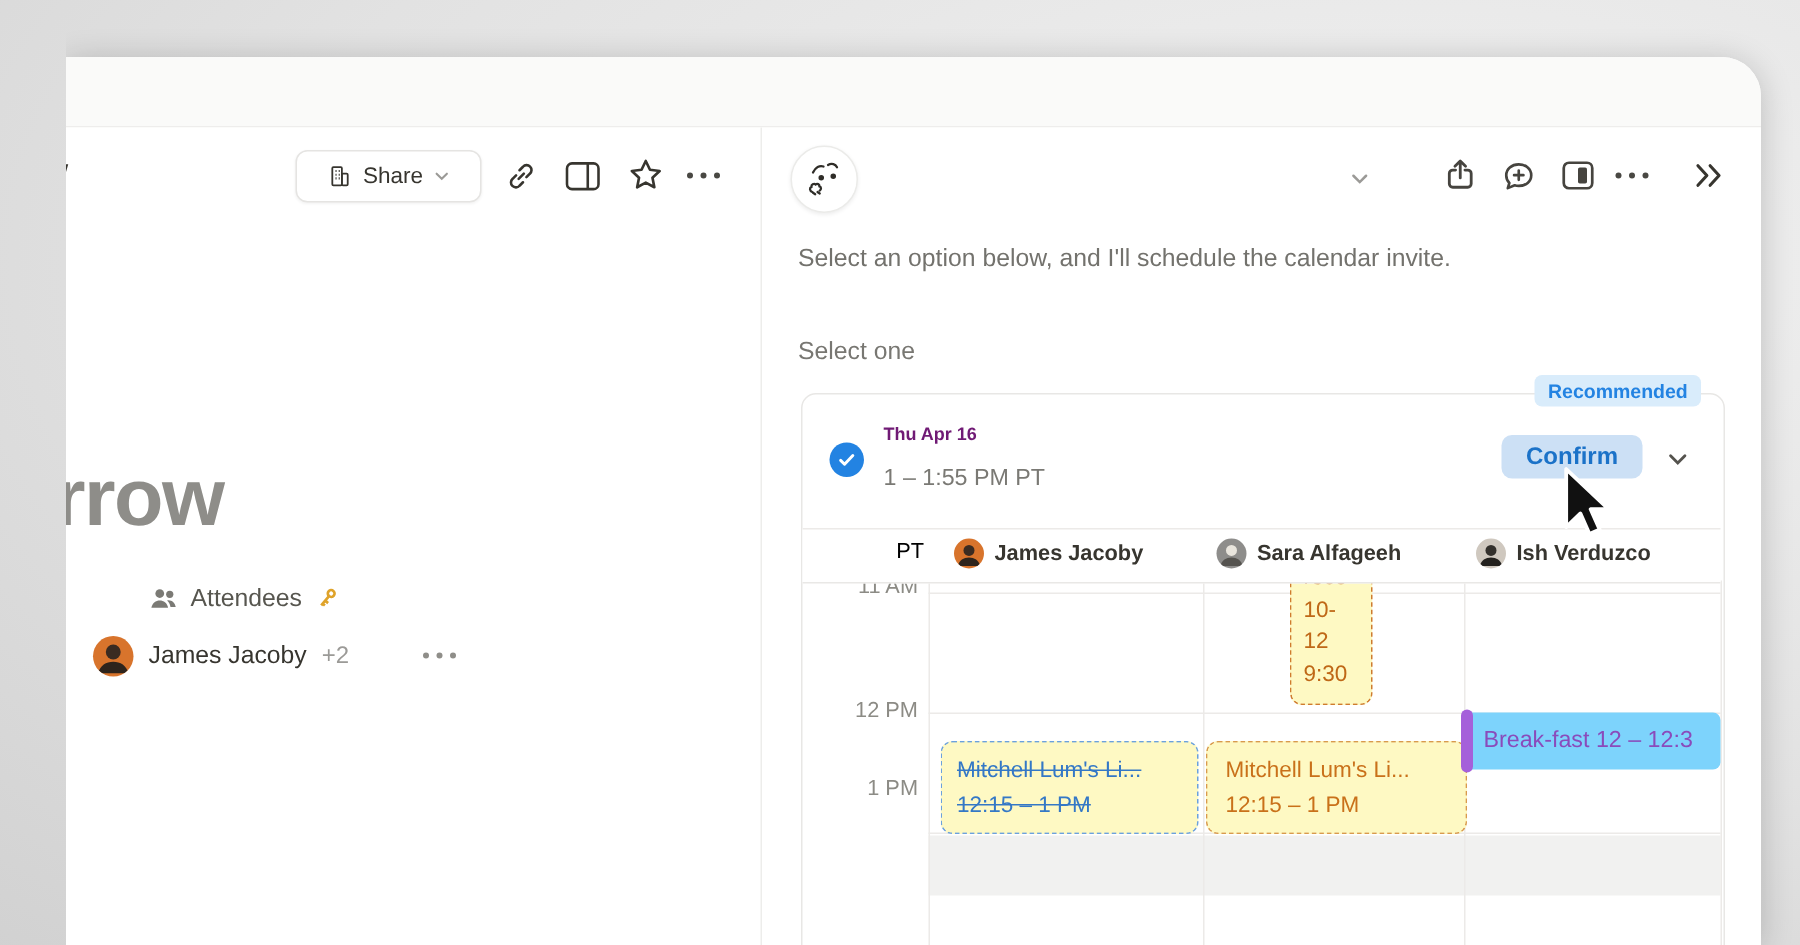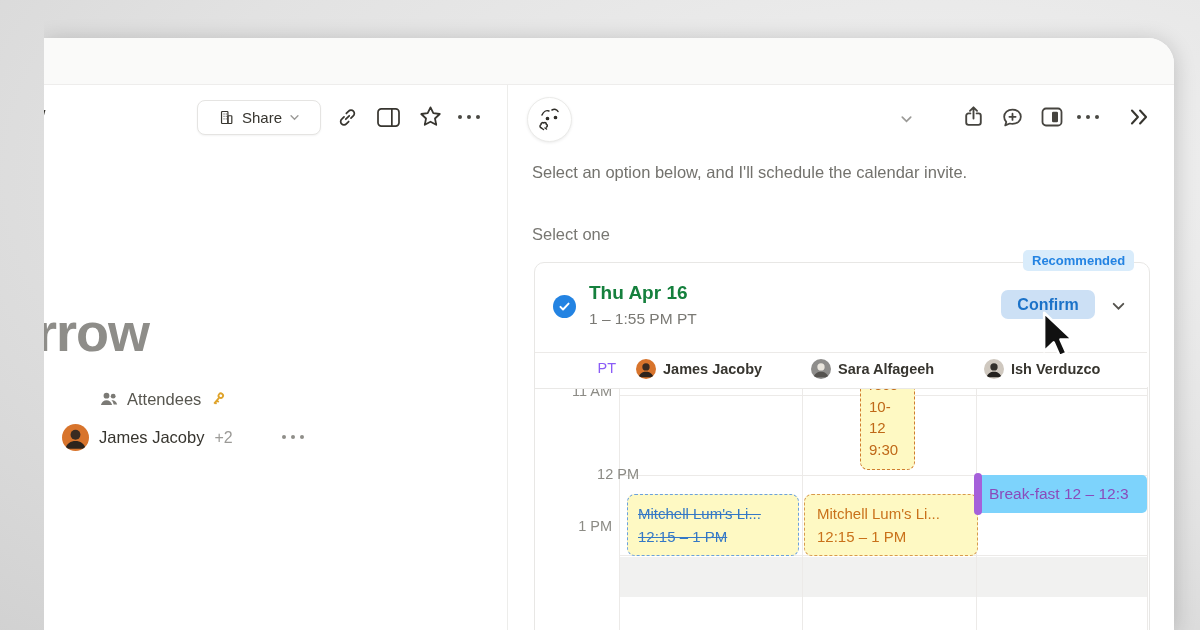--- a/index.html
+++ b/index.html
@@ -28,27 +28,27 @@
     border:1px solid #ebebe9;box-shadow:0 1px 3px rgba(0,0,0,.08);display:flex;align-items:center;justify-content:center;}
   .panel-title{left:532px;top:107px;font-size:17px;font-weight:600;color:#37352f;}
   .subtitle{left:488px;top:163px;font-size:16.5px;color:#73726d;}
   .select-one{left:488px;top:225px;font-size:16.5px;color:#787772;}
   .badge{left:979px;top:250px;background:#d9ecfb;color:#2383e2;font-size:13px;font-weight:700;
     padding:3px 9px;border-radius:5px;z-index:8;}
   .opt-card{left:490px;top:262px;width:614px;height:368px;border:1px solid #e8e7e5;
     border-radius:10px 10px 0 0;z-index:4;pointer-events:none;}
   .check-circle{left:509px;top:295px;width:23px;height:23px;border-radius:50%;background:#2383e2;
     display:flex;align-items:center;justify-content:center;z-index:5;}
-  .opt-date{left:545px;top:282px;font-size:19px;font-weight:700;color:#15803d;z-index:5;}
+  .opt-date{left:545px;top:282px;font-size:12px;font-weight:700;color:#701a75;z-index:5;}
   .opt-time{left:545px;top:310px;font-size:15.5px;color:#7a7974;z-index:5;}
   .confirm-btn{left:957px;top:290px;width:94px;height:29px;border-radius:7px;background:#cce0f5;
     color:#1b72c8;font-size:16px;font-weight:600;display:flex;align-items:center;justify-content:center;z-index:5;}
   .pt-row{left:491px;top:352px;width:612px;height:35px;background:#fff;border-top:1px solid #eceae8;
     border-bottom:1px solid #e9e8e6;z-index:6;}
-  .pt-label{left:545px;top:360px;width:27px;text-align:right;font-size:14.5px;color:#8b5cf6;z-index:7;}
+  .pt-label{left:545px;top:360px;width:27px;text-align:right;font-size:14.5px;color:#000000;z-index:7;}
   .att-col{display:flex;align-items:center;gap:7px;z-index:7;}
   .att-col b{font-size:14.5px;font-weight:700;color:#37352f;}
   .avatar{width:20px;height:20px;border-radius:50%;overflow:hidden;display:flex;align-items:flex-end;justify-content:center;}
   .hourline{height:1px;background:#eceae8;z-index:2;}
   .vline{width:1px;background:#eceae8;z-index:2;}
   .hour-label{width:78px;text-align:right;font-size:14.5px;color:#8c8b85;z-index:2;}
   .busy-band{left:575px;top:557px;width:528px;height:40px;background:rgba(90,87,80,.085);z-index:1;}
   .ev{border-radius:8px;background:#fef9c3;z-index:3;overflow:hidden;box-sizing:border-box;}
   .ev-tall{left:816px;top:370px;width:55px;height:100px;border:1.5px dashed #cf7c2e;color:#bf6817;
     font-size:15px;line-height:21.5px;padding:3px 0 0 8px;white-space:pre-line;}
@@ -228,21 +228,21 @@
   <div class="abs vline" style="left:575px;top:387px;height:243px;"></div>
   <div class="abs vline" style="left:758px;top:387px;height:243px;"></div>
   <div class="abs vline" style="left:932px;top:387px;height:243px;"></div>
   <div class="abs vline" style="left:1103px;top:387px;height:243px;"></div>
 
   <div class="abs hourline" style="left:575px;top:395px;width:528px;"></div>
   <div class="abs hourline" style="left:575px;top:475px;width:528px;"></div>
   <div class="abs hourline" style="left:575px;top:555px;width:528px;"></div>
 
   <div class="abs hour-label" style="left:490px;top:383px;">11 AM</div>
-  <div class="abs hour-label" style="left:490px;top:466px;padding-left:27px;">12 PM</div>
+  <div class="abs hour-label" style="left:490px;top:466px;">12 PM</div>
   <div class="abs hour-label" style="left:490px;top:518px;">1 PM</div>
 
   <div class="abs ev ev-tall">reco
 10-
 12
 9:30</div>
 
   <div class="abs ev ev-blue">
     <div>Mitchell Lum's Li...</div>
     <div>12:15 – 1 PM</div>

